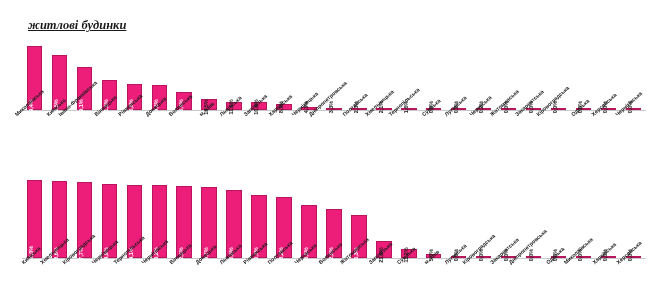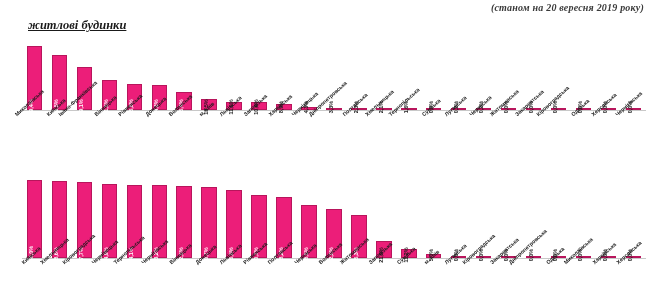--- a/index.html
+++ b/index.html
@@ -80,21 +80,20 @@
     transform-origin:center left;
     font-size:5.4px;font-weight:bold;color:#1a1a1a;
     white-space:nowrap;font-family:"Liberation Sans",sans-serif;
   }
 </style>
 </head>
 <body>
 
 <div class="page">
 
-  <div class="header-note">(станом на 20 вересня 2019 року)</div>
 
   <div class="panel panel-1">
     <div class="panel-title">житлові будинки</div>
     <div class="plot" id="plot-0">
         <div class="col">
           <div class="bar" style="height: 89.4%;">
             <div class="vlabel">89,4%</div>
           </div>
         </div>
         <div class="col">

